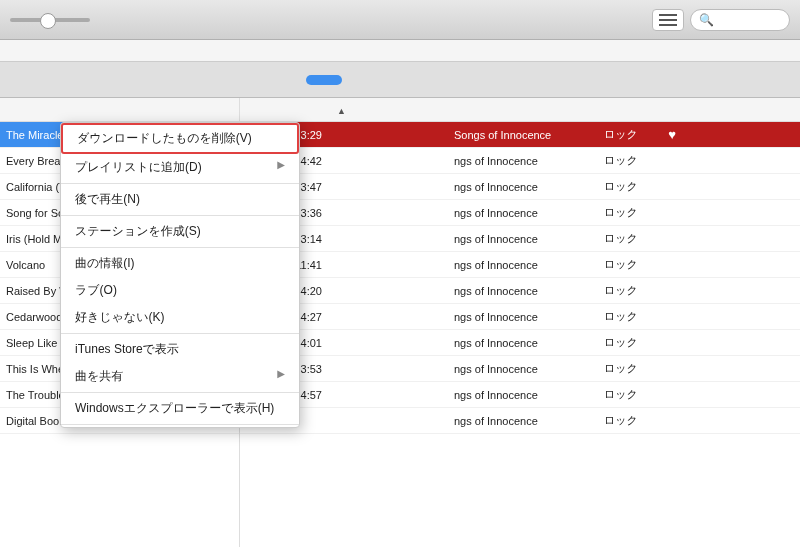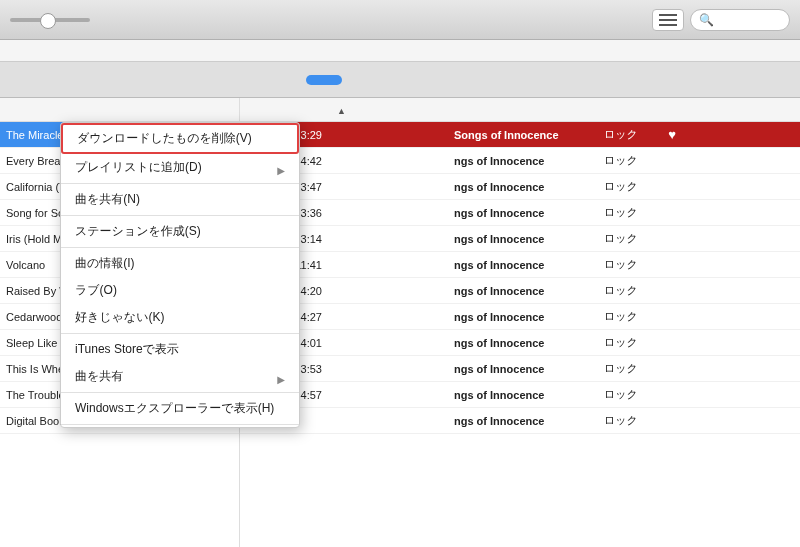--- a/index.html
+++ b/index.html
@@ -195,21 +195,21 @@
       align-items: center;
       height: 24px;
       background: #f5f5f5;
       border-bottom: 1px solid #ddd;
       font-size: 11px;
       color: #555;
     }
     .col-cloud { width: 30px; text-align: center; }
     .col-time { width: 60px; text-align: right; padding-right: 8px; }
     .col-artist { width: 120px; padding-left: 4px; }
-    .col-album { width: 150px; padding-left: 4px; font-weight: bold; }
+    .col-album { width: 150px; padding-left: 4px; }
     .col-genre { width: 60px; padding-left: 4px; }
     .col-heart { width: 24px; text-align: center; }
 
     .right-row {
       display: flex;
       align-items: center;
       height: 26px;
       border-bottom: 1px solid #f0f0f0;
       font-size: 11px;
       color: #222;
@@ -231,21 +231,21 @@
       border: 1px solid #ccc;
       border-radius: 4px;
       box-shadow: 2px 4px 14px rgba(0,0,0,0.25);
       z-index: 100;
       font-size: 12px;
     }
     .ctx-item {
       padding: 5px 14px;
       cursor: pointer;
       display: flex;
-      align-items: flex-end;
+      align-items: flex-start;
       justify-content: space-between;
       color: #222;
     }
     .ctx-separator {
       height: 1px;
       background: #e0e0e0;
       margin: 2px 0;
     }
     .ctx-item.highlighted {
       border: 2px solid #e04040;
@@ -451,21 +451,21 @@
   <div class="context-menu" id="ctx-menu">
       <div class="ctx-item highlighted">
         <span>ダウンロードしたものを削除(V)</span>
       </div>
       <div class="ctx-item">
         <span>プレイリストに追加(D)</span>
         <span class="ctx-arrow">▶</span>
       </div>
       <div class="ctx-separator"></div>
       <div class="ctx-item">
-        <span>曲を共有(N)</span>
+        <span>後で再生(N)</span>
       </div>
       <div class="ctx-separator"></div>
       <div class="ctx-item">
         <span>ステーションを作成(S)</span>
       </div>
       <div class="ctx-separator"></div>
       <div class="ctx-item">
         <span>曲の情報(I)</span>
       </div>
       <div class="ctx-item">

